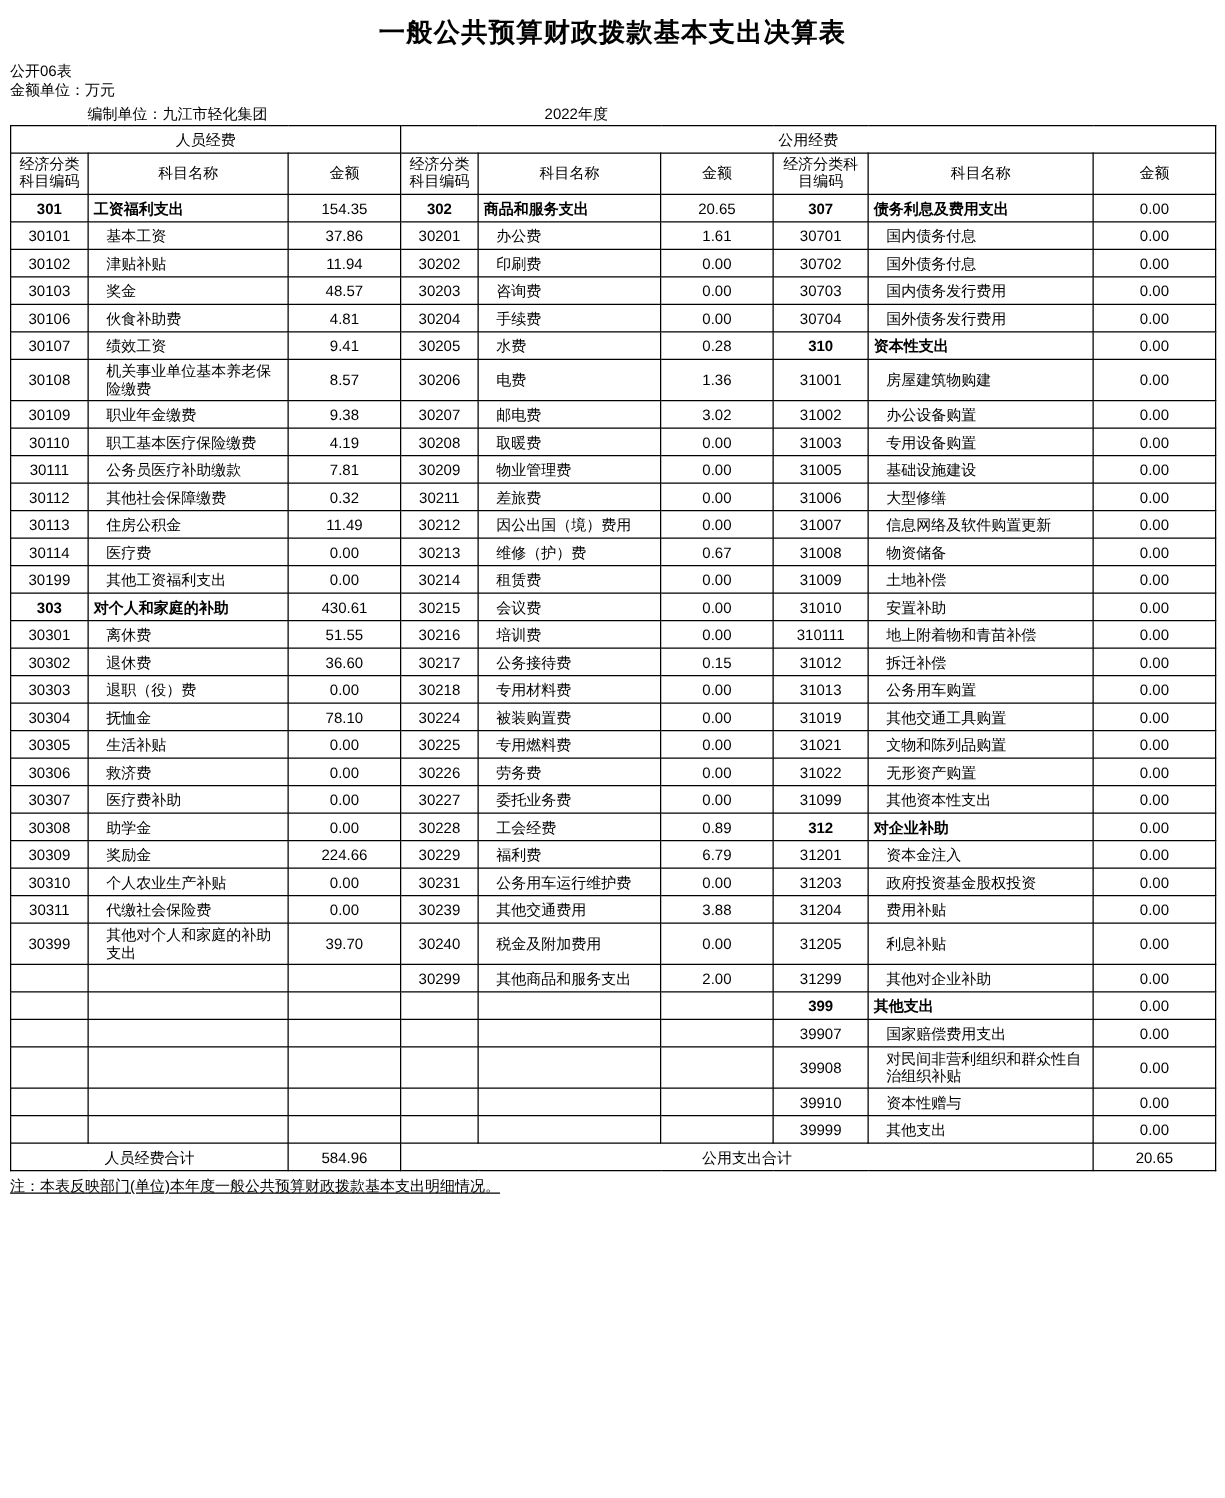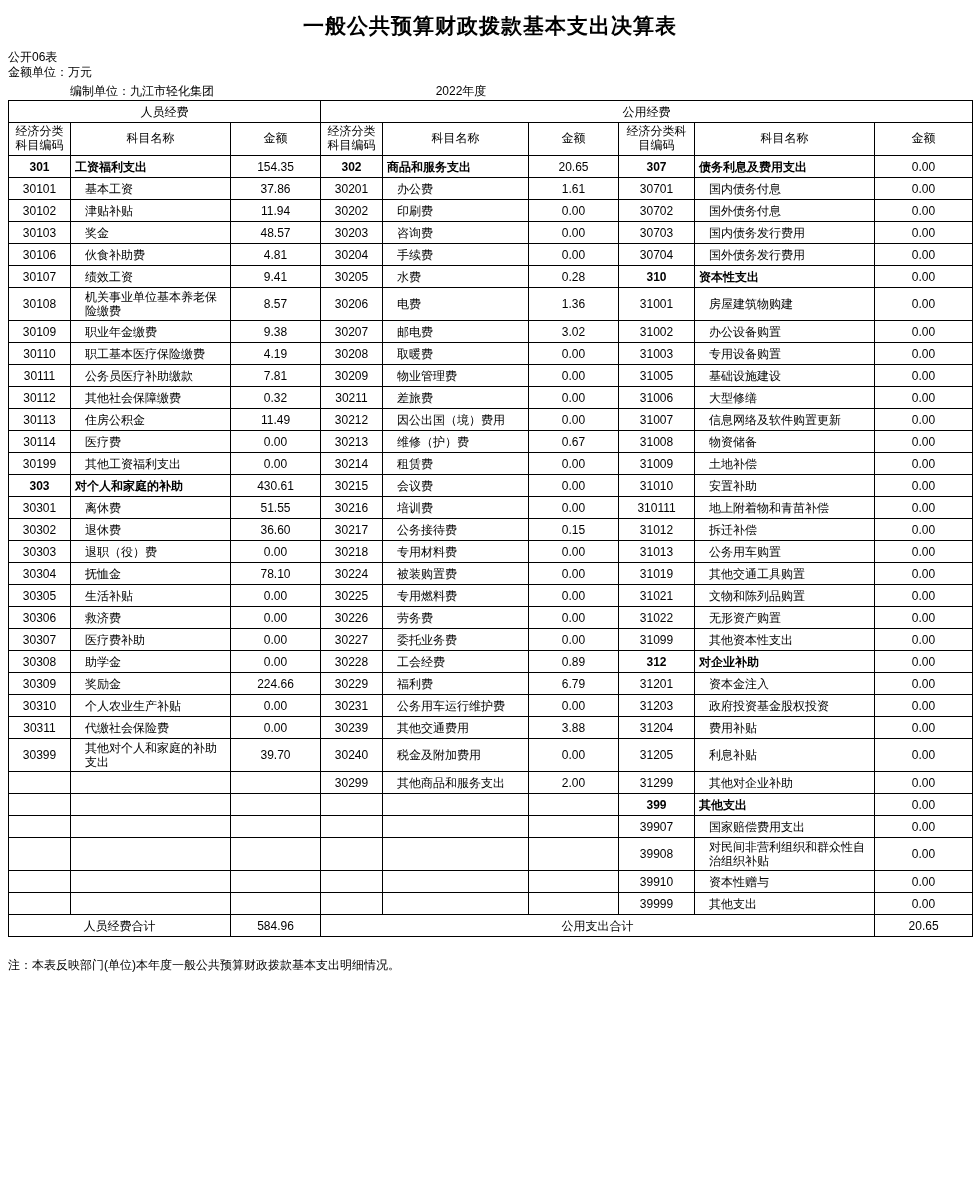--- a/index.html
+++ b/index.html
@@ -81,22 +81,23 @@
   .topmeta td {
     padding: 1px 3px;
     vertical-align: bottom;
     line-height: 16px;
   }
   .tm-left { text-align: center; }
   .tm-center { text-align: center; }
   .tm-right { text-align: right; }
   .footnote {
     font-size: 12px;
-    margin-top: 20px;
+    margin-top: 4px;
     line-height: 16px;
+    text-decoration: underline;
   }
   .total-label {
     text-align: center;
   }
   .wrap2 {
     line-height: 13px;
   }
 </style>
 </head>
 <body>

